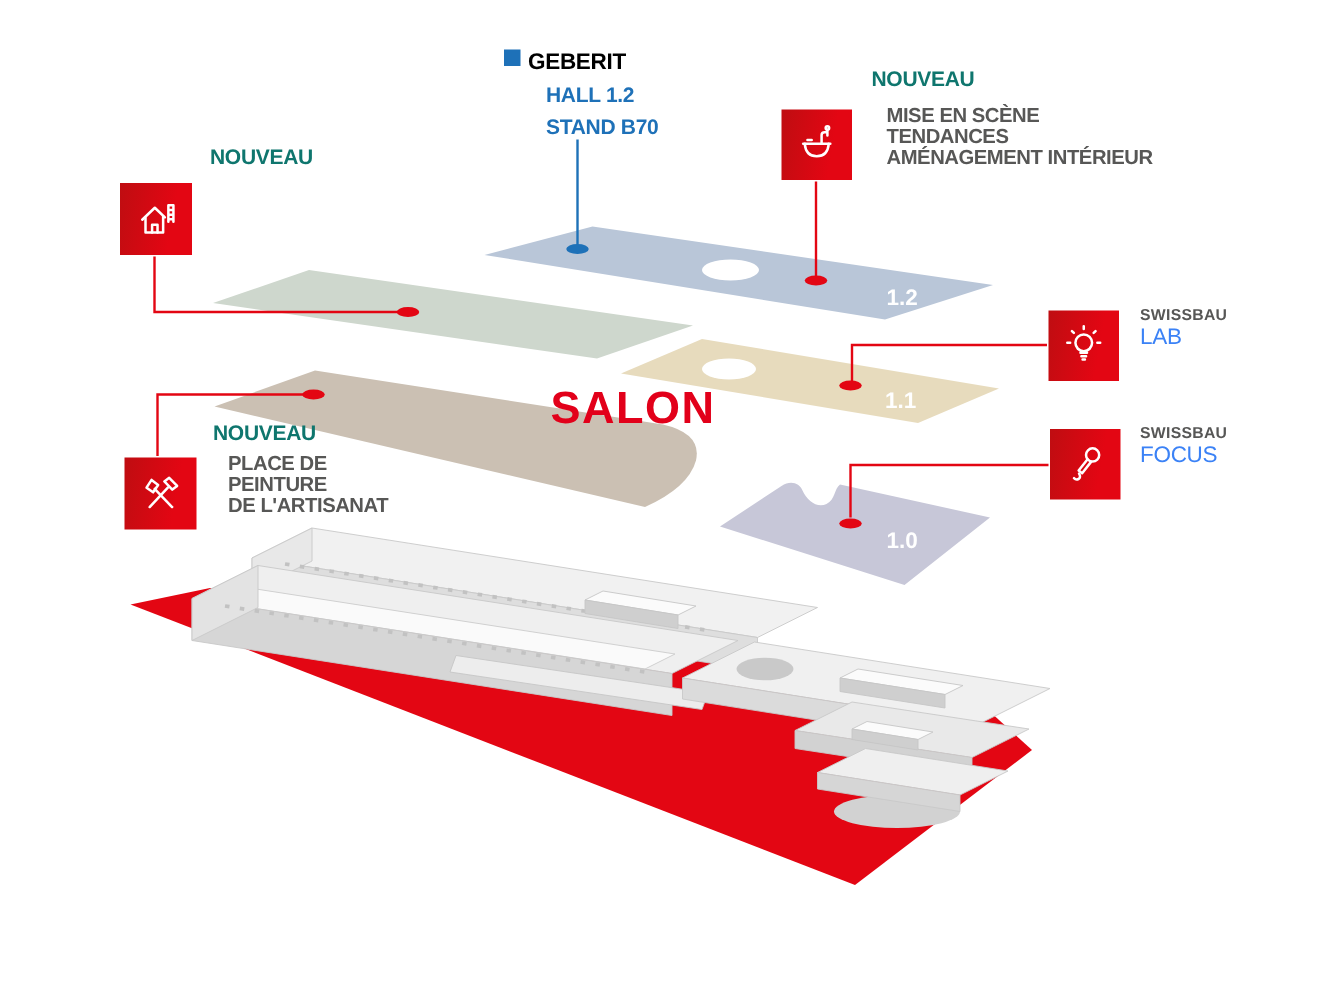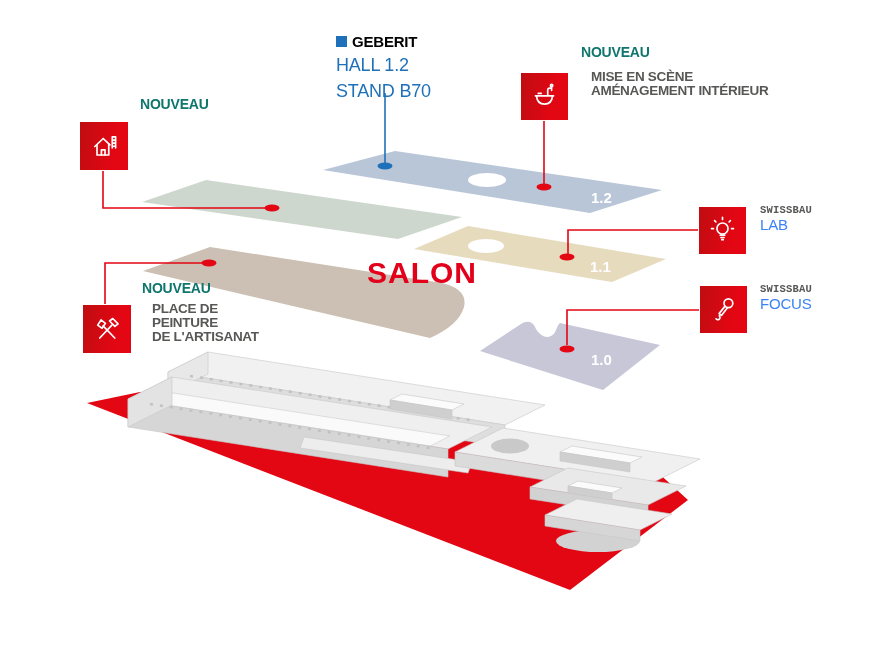--- a/index.html
+++ b/index.html
@@ -9,25 +9,25 @@
   }
   .layer{position:absolute;left:0;top:0;}
   .abs{position:absolute;}
   .tag{color:#0f766e;font-weight:800;font-size:14px;letter-spacing:-0.2px;}
   .lbl{color:#575756;font-weight:800;font-size:13.5px;line-height:13.8px;letter-spacing:-0.3px;white-space:nowrap;padding-left:10px;}
   .icon-box{
     width:47px;height:47px;display:flex;align-items:center;justify-content:center;
     background:linear-gradient(100deg,#bf0d11 0%,#e30613 70%);
   }
   .icon-box svg{width:31px;height:31px;stroke:#ffffff;fill:none;stroke-width:1.3;stroke-linecap:round;stroke-linejoin:round;}
-  .brand-row{display:flex;align-items:center;gap:5px;}
+  .brand-row{display:flex;align-items:flex-start;gap:5px;}
   .brand-sq{width:11px;height:11px;background:#1e71b8;}
   .brand-name{color:#000000;font-weight:800;font-size:15px;letter-spacing:-0.2px;}
-  .brand-line{color:#1e71b8;font-weight:400;font-size:18px;letter-spacing:-0.2px;margin-top:5px;}
-  .swissbau-small{color:#575756;font-weight:800;font-size:10.5px;letter-spacing:0.2px;font-family:Liberation Mono, monospace;}
+  .brand-line{color:#1e71b8;font-weight:700;font-size:14px;letter-spacing:-0.2px;margin-top:5px;margin-left:28px;}
+  .swissbau-small{color:#575756;font-weight:800;font-size:10.5px;letter-spacing:0.2px;}
   .swissbau-big{color:#3b82f6;font-weight:400;font-size:15px;letter-spacing:-0.2px;}
   .salon{color:#e2001a;font-weight:900;font-size:30px;letter-spacing:1px;margin-left:11px;}
   .floor-num{font:800 15px "Liberation Sans",sans-serif;fill:#ffffff;}
 </style>
 </head>
 <body>
 
 <div class="canvas">
 
   <svg class="layer" width="890" height="668" viewBox="0 0 890 668">
@@ -118,20 +118,21 @@
       <path d="M5,11.5 H19"></path>
       <path d="M5.8,11.5 C6.2,15.8 8.6,17.9 12,17.9 C15.4,17.9 17.8,15.8 18.2,11.5"></path>
       <path d="M14.5,11 V7 Q14.5,5.5 16,5.5 H17.5 M17.5,4.2 V7.2"></path>
       <circle cx="17.5" cy="3.4" r="0.9"></circle>
       <path d="M7.2,9.6 h2.2"></path>
     </svg>
   </div>
   <div class="abs tag" style="left:581px;top:44px;">NOUVEAU</div>
   <div class="abs" style="left:581px;top:70px;">
     <div class="lbl">MISE EN SCÈNE</div>
+    <div class="lbl">TENDANCES</div>
     <div class="lbl">AMÉNAGEMENT INTÉRIEUR</div>
   </div>
 
   <div class="abs icon-box" style="left:80px;top:122px;width:48px;height:48px;">
     <svg viewBox="0 0 24 24">
       <path d="M4.5,12 L11,5.8 L16.2,10.8"></path>
       <path d="M6.2,11 V18.6 H15.3 V10.2"></path>
       <path d="M9.6,18.6 V14.6 H12.4 V18.6"></path>
       <path d="M18,4.5 V13 M20.6,4.5 V13 M18,4.5 H20.6 M18,7 H20.6 M18,9.4 H20.6 M18,11.8 H20.6"></path>
     </svg>

